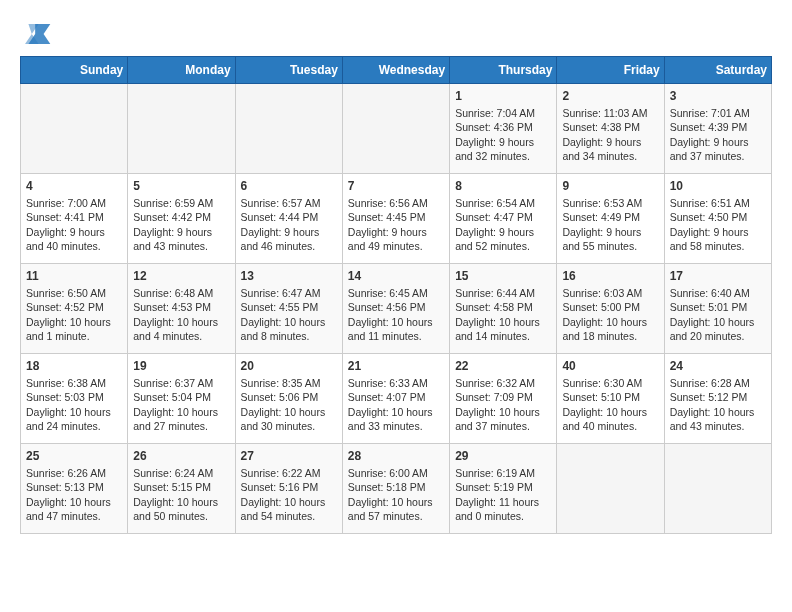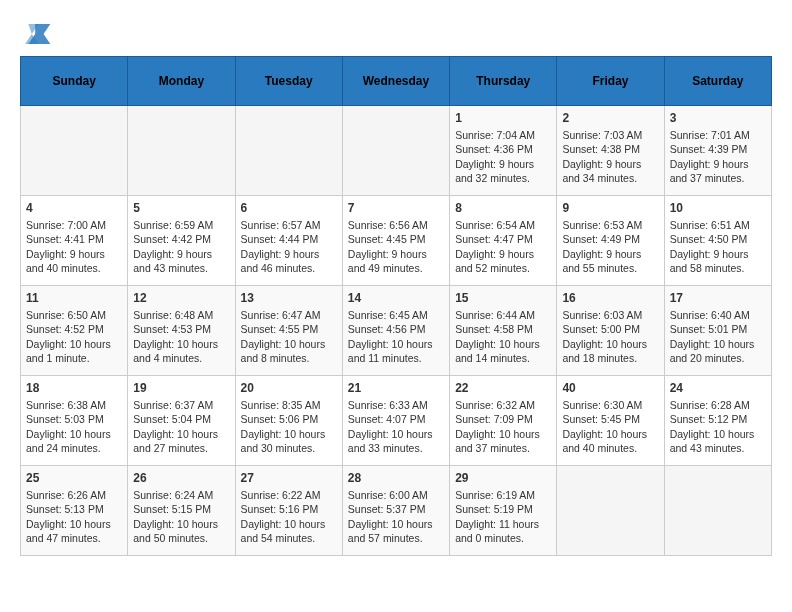--- a/index.html
+++ b/index.html
@@ -52,26 +52,26 @@
       margin-top: 2px;
     }
     .calendar {
       width: 100%;
       border-collapse: collapse;
       margin-top: 8px;
       font-size: 11px;
     }
     .calendar thead tr th {
       background: #2a7abf;
-      color: #000000;
+      color: #ffffff;
       font-size: 12px;
       font-weight: bold;
-      padding: 17px 4px;
+      padding: 6px 4px;
       border: 1px solid #1a5a9a;
-      text-align: center;
+      text-align: right;
     }
     .calendar tbody tr td {
       border: 1px solid #ccc;
       vertical-align: top;
       padding: 4px 5px;
       width: 107px;
       min-height: 80px;
       height: 90px;
       background: #fff;
       color: #333;
@@ -138,21 +138,21 @@
         <td class="empty-cell"></td>
         <td>
           <span class="day-number">1</span>
           <div class="day-info">Sunrise: 7:04 AM</div>
           <div class="day-info">Sunset: 4:36 PM</div>
           <div class="day-info">Daylight: 9 hours</div>
           <div class="day-info">and 32 minutes.</div>
         </td>
         <td>
           <span class="day-number">2</span>
-          <div class="day-info">Sunrise: 7:03 AM</div>
+          <div class="day-info">Sunrise: 11:03 AM</div>
           <div class="day-info">Sunset: 4:38 PM</div>
           <div class="day-info">Daylight: 9 hours</div>
           <div class="day-info">and 34 minutes.</div>
         </td>
         <td>
           <span class="day-number">3</span>
           <div class="day-info">Sunrise: 7:01 AM</div>
           <div class="day-info">Sunset: 4:39 PM</div>
           <div class="day-info">Daylight: 9 hours</div>
           <div class="day-info">and 37 minutes.</div>
@@ -292,21 +292,21 @@
         <td>
           <span class="day-number">22</span>
           <div class="day-info">Sunrise: 6:32 AM</div>
           <div class="day-info">Sunset: 7:09 PM</div>
           <div class="day-info">Daylight: 10 hours</div>
           <div class="day-info">and 37 minutes.</div>
         </td>
         <td>
           <span class="day-number">40</span>
           <div class="day-info">Sunrise: 6:30 AM</div>
-          <div class="day-info">Sunset: 5:45 PM</div>
+          <div class="day-info">Sunset: 5:10 PM</div>
           <div class="day-info">Daylight: 10 hours</div>
           <div class="day-info">and 40 minutes.</div>
         </td>
         <td>
           <span class="day-number">24</span>
           <div class="day-info">Sunrise: 6:28 AM</div>
           <div class="day-info">Sunset: 5:12 PM</div>
           <div class="day-info">Daylight: 10 hours</div>
           <div class="day-info">and 43 minutes.</div>
         </td>
@@ -329,21 +329,21 @@
         <td>
           <span class="day-number">27</span>
           <div class="day-info">Sunrise: 6:22 AM</div>
           <div class="day-info">Sunset: 5:16 PM</div>
           <div class="day-info">Daylight: 10 hours</div>
           <div class="day-info">and 54 minutes.</div>
         </td>
         <td>
           <span class="day-number">28</span>
           <div class="day-info">Sunrise: 6:00 AM</div>
-          <div class="day-info">Sunset: 5:37 PM</div>
+          <div class="day-info">Sunset: 5:18 PM</div>
           <div class="day-info">Daylight: 10 hours</div>
           <div class="day-info">and 57 minutes.</div>
         </td>
         <td>
           <span class="day-number">29</span>
           <div class="day-info">Sunrise: 6:19 AM</div>
           <div class="day-info">Sunset: 5:19 PM</div>
           <div class="day-info">Daylight: 11 hours</div>
           <div class="day-info">and 0 minutes.</div>
         </td>

